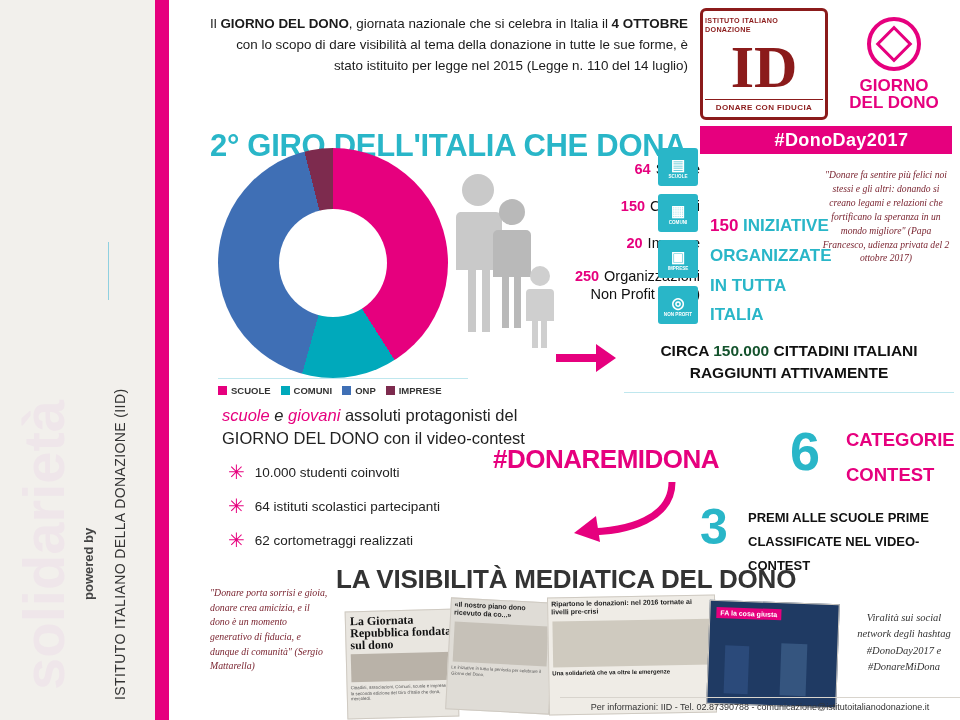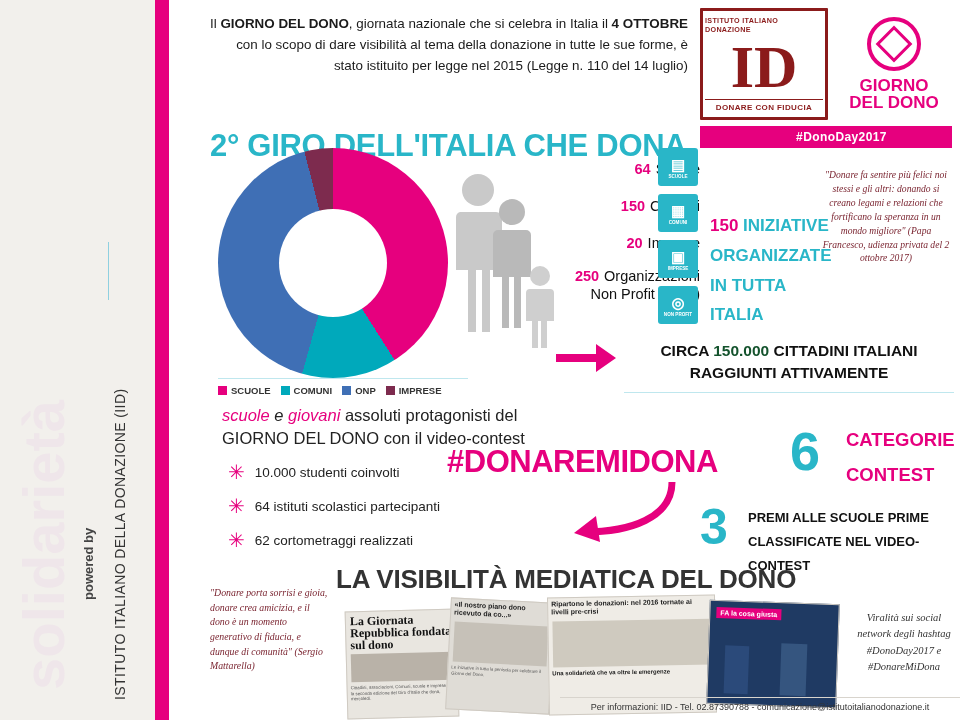--- a/index.html
+++ b/index.html
@@ -56,37 +56,37 @@
   .intro {
     position: absolute; left: 208px; top: 14px; width: 480px;
     font-size: 13.4px; line-height: 1.55; color: #1b1b1b; text-align: right;
   }
   .intro b { font-weight: bold; }
 
   
   .logo-wrap { position: absolute; left: 700px; top: 8px; width: 252px; height: 132px; }
   .logo-id {
     position: absolute; left: 0; top: 0; width: 128px; height: 112px;
-    border: 3px solid #8b1b1b; border-radius: 1px;
+    border: 3px solid #8b1b1b; border-radius: 6px;
     display: flex; flex-direction: column; align-items: center; justify-content: space-between;
     padding: 5px 2px; background: #fff;
   }
   .logo-id .top { font-size: 7.2px; color: #8b1b1b; font-weight: bold; letter-spacing: 0.3px; }
   .logo-id .mid { font-size: 60px; color: #8b1b1b; font-weight: bold; line-height: 0.9; font-family: "Liberation Serif", serif; }
   .logo-id .bot { font-size: 8px; color: #8b1b1b; font-weight: bold; letter-spacing: 0.4px; border-top:1px solid #8b1b1b; padding-top:3px; width:100%; text-align:center;}
   .logo-giorno {
     position: absolute; left: 136px; top: 0; width: 116px; height: 112px;
     display: flex; flex-direction: column; align-items: center; justify-content: center;
   }
   .g-mark { width: 54px; height: 54px; border: 4px solid #e6007e; border-radius: 50%; display:flex;align-items:center;justify-content:center; }
   .g-mark .inner { width: 26px; height: 26px; border: 3px solid #e6007e; transform: rotate(45deg); }
   .g-txt { margin-top: 6px; font-size: 17px; font-weight: bold; color: #e6007e; line-height: 1.0; text-align: center; }
   .hashtag-bar {
-    position: absolute; left: 0; top: 118px; width: 252px; height: 22px;
-    background: #e6007e; color: #fff; font-size: 12px; font-weight: bold;
+    position: absolute; left: 0; top: 118px; width: 252px; height: 28px;
+    background: #e6007e; color: #fff; font-size: 18px; font-weight: bold;
     display: flex; align-items: center; justify-content: center; letter-spacing: .4px; padding-left: 31px;
   }
 
   
   .headline {
     position: absolute; left: 210px; top: 100px;
     font-size: 31px; font-weight: bold; color: #29b6c8; letter-spacing: -0.3px; margin-top: 28px;
   }
 
   
@@ -164,22 +164,22 @@
   .scuole-line .pinkit { color: #e6007e; font-style: italic; }
   .scuole-line .it { font-style: italic; }
 
   
   .blist { position: absolute; left: 228px; top: 455px; width: 300px; }
   .bitem { display: flex; align-items: center; height: 34px; font-size: 13.5px; color: #222; }
   .aster { color: #e6007e; font-size: 20px; margin-right: 10px; line-height: 1; }
 
   
   .hash-big {
-    position: absolute; left: 447px; top: 444px;
-    font-size: 31px; font-weight: bold; color: #e6007e; letter-spacing: -0.5px;
+    position: absolute; left: 493px; top: 444px;
+    font-size: 26px; font-weight: bold; color: #e6007e; letter-spacing: -0.5px;
   }
   .hook-arrow { position: absolute; left: 560px; top: 478px; width: 120px; height: 70px; }
 
   
   .six { position: absolute; left: 790px; top: 424px; font-size: 54px; font-weight: bold; color: #29b6c8; line-height: 1; }
   .six-txt { position: absolute; left: 846px; top: 422px; font-size: 18.5px; font-weight: bold; color: #e6007e; line-height: 1.9; }
   .three { position: absolute; left: 700px; top: 502px; font-size: 50px; font-weight: bold; color: #29b6c8; line-height: 1; }
   .three-txt { position: absolute; left: 748px; top: 506px; width: 210px; font-size: 13px; font-weight: bold; color: #111; line-height: 1.85; }
 
   

